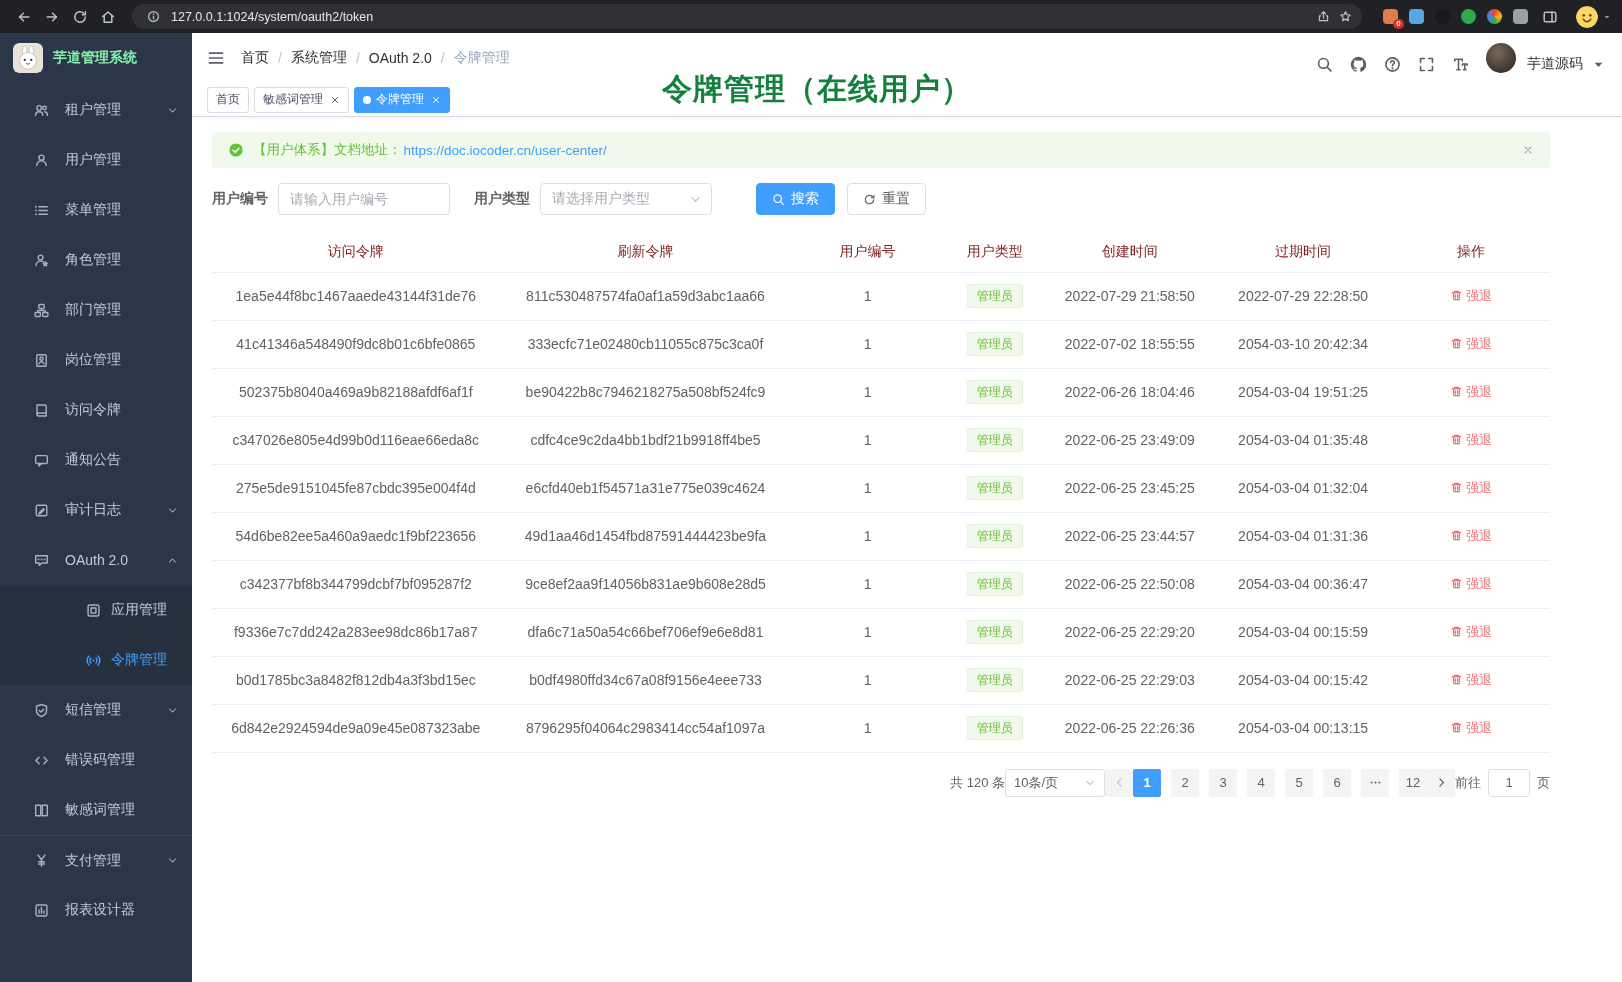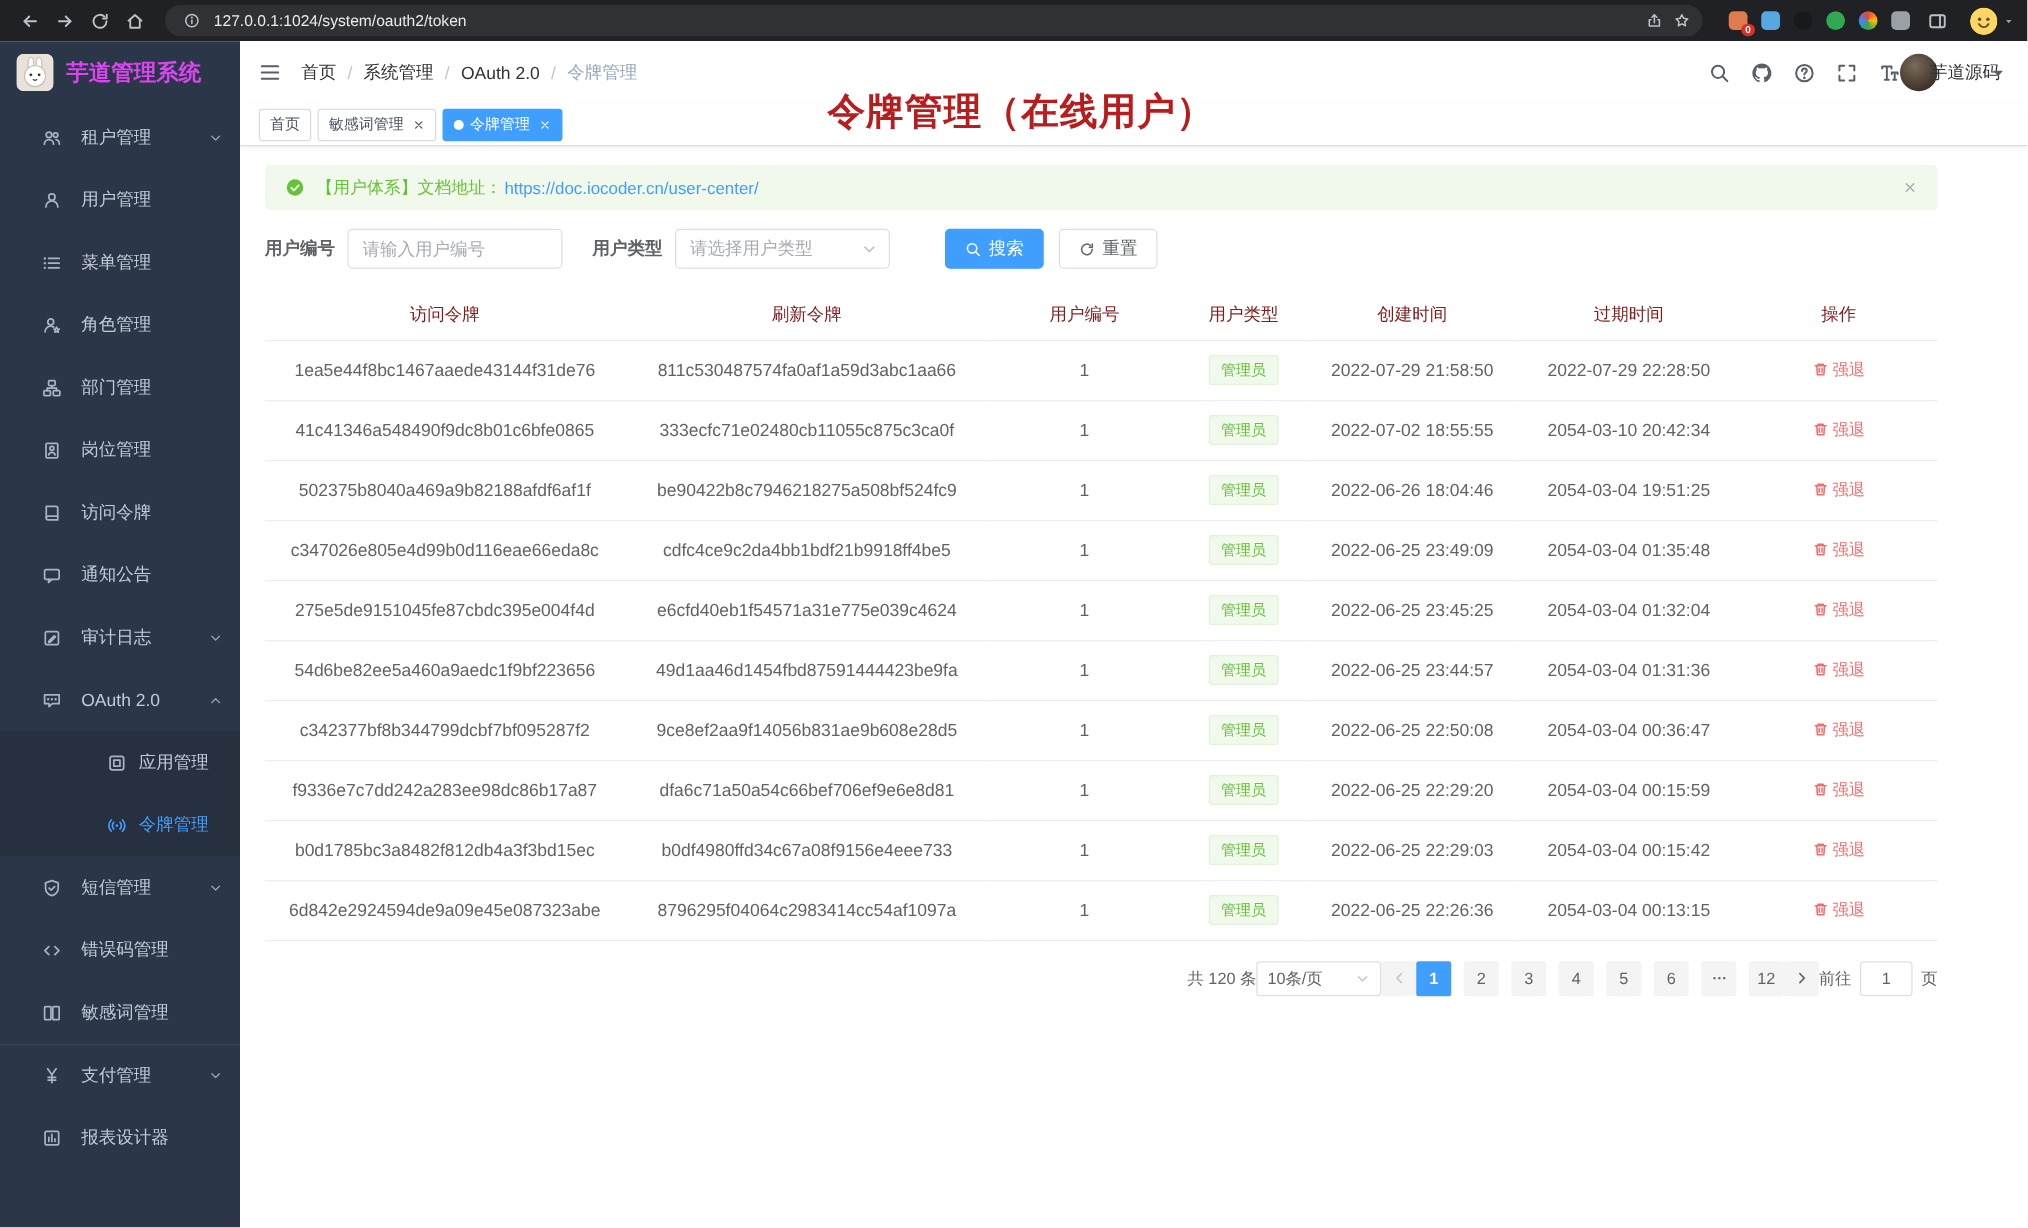--- a/index.html
+++ b/index.html
@@ -23,41 +23,41 @@
   .profile-chip{width:22px;height:22px;border-radius:50%;margin-left:12px;cursor:pointer;overflow:hidden}
   .profile-chip svg{width:22px;height:22px;display:block}
   .bcaret{color:#9aa0a6;font-size:10px;margin-left:4px}
 
   
   .app{display:flex;height:949px}
   .sidebar{width:192px;background:#2b3648;flex-shrink:0;display:flex;flex-direction:column}
   .logo{height:50px;display:flex;align-items:center;padding:0 13px;flex-shrink:0}
   .logo-img{width:30px;height:30px;border-radius:6px;overflow:hidden;flex-shrink:0}
   .logo-img svg{width:30px;height:30px;display:block}
-  .logo-title{color:#d946ef;font-weight:700;font-size:18px;margin-left:10px;white-space:nowrap}
+  .logo-title{color:#86efac;font-weight:700;font-size:14px;margin-left:10px;white-space:nowrap}
   .menu{flex:1;overflow:hidden;padding-top:2px}
   .menu-item{height:50px;display:flex;align-items:center;padding:0 14px 0 34px;color:#c3cbd8;font-size:14px;cursor:pointer;white-space:nowrap}
   .menu-item [data-icon]{font-size:15px;margin-right:16px;color:#a7b2c2}
   .menu-item .arrow{margin-left:auto;margin-right:0;font-size:11px;color:#97a3b5}
   .menu-item.sub{background:#26303f;padding-left:86px}
   .menu-item.sub [data-icon]{margin-right:10px}
   .menu-item.active{color:#409eff}
   .menu-item.active [data-icon]{color:#409eff}
   .menu-item.section{border-top:1px solid rgba(255,255,255,.07)}
 
   .main{flex:1;display:flex;flex-direction:column;position:relative;background:#fff;min-width:0}
 
   
   .navbar{height:50px;display:flex;align-items:center;padding:0 15px;background:#fff;flex-shrink:0}
   .nav-hamburger{font-size:18px;color:#5a5e66;cursor:pointer}
   .breadcrumb{margin-left:16px;display:flex;align-items:center;gap:9px;font-size:14px}
   .breadcrumb .bc{color:#303133;cursor:pointer}
   .breadcrumb .bc.last{color:#97a8be;cursor:default}
   .breadcrumb .sep{color:#c0c4cc}
-  .nav-right{margin-left:auto;display:flex;align-items:center;color:#5a5e66}
+  .nav-right{margin-left:auto;display:flex;align-items:flex-end;gap:17px;color:#5a5e66}
   .nav-right [data-icon]{font-size:17px;cursor:pointer}
   .nav-avatar{width:30px;height:30px;border-radius:50%;background:radial-gradient(circle at 40% 32%,#7a6a5a,#3c3028 75%);cursor:pointer;flex-shrink:0}
   .nav-user{font-size:14px;color:#303133;cursor:pointer;margin-left:-6px}
   .nav-caret{font-size:10px;color:#5a5e66;margin-left:-10px;cursor:pointer}
 
   .annotation{position:absolute;left:470px;top:36px;font-size:30px;font-weight:700;color:#f40b0b;z-index:20;pointer-events:none;letter-spacing:1px;white-space:nowrap}
 
   
   .tags-view{height:34px;display:flex;align-items:center;padding:0 15px;gap:5px;border-bottom:1px solid #d8dce5;box-shadow:0 1px 3px rgba(0,0,0,.05);background:#fff;flex-shrink:0}
   .tag{height:26px;display:inline-flex;align-items:center;gap:5px;padding:0 8px;border:1px solid #d8dce5;border-radius:3px;background:#fff;color:#495060;font-size:12px;cursor:pointer}
@@ -442,21 +442,21 @@
         <span class="nav-avatar"></span>
         <span class="nav-user">芋道源码</span>
         <span class="nav-caret" data-icon="caret-down-icon">
             <svg viewBox="0 0 16 16" fill="none" stroke="currentColor" stroke-width="1.5" stroke-linecap="round" stroke-linejoin="round">
               <path d="M4.4 6.3h7.2L8 10.4z" fill="currentColor" stroke="none"></path>
             </svg>
           </span>
       </div>
     </header>
 
-    <div class="annotation" style="color: #b91c1c;">令牌管理（在线用户）</div>
+    <div class="annotation" style="color: #15803d;">令牌管理（在线用户）</div>
 
     <div class="tags-view">
         <span class="tag">
           <span>首页</span>
         </span>
         <span class="tag">
           <span>敏感词管理</span>
           <span class="close" data-icon="close-icon">
             <svg viewBox="0 0 16 16" fill="none" stroke="currentColor" stroke-width="1.5" stroke-linecap="round" stroke-linejoin="round">
               <path d="M4 4l8 8M12 4l-8 8"></path>

